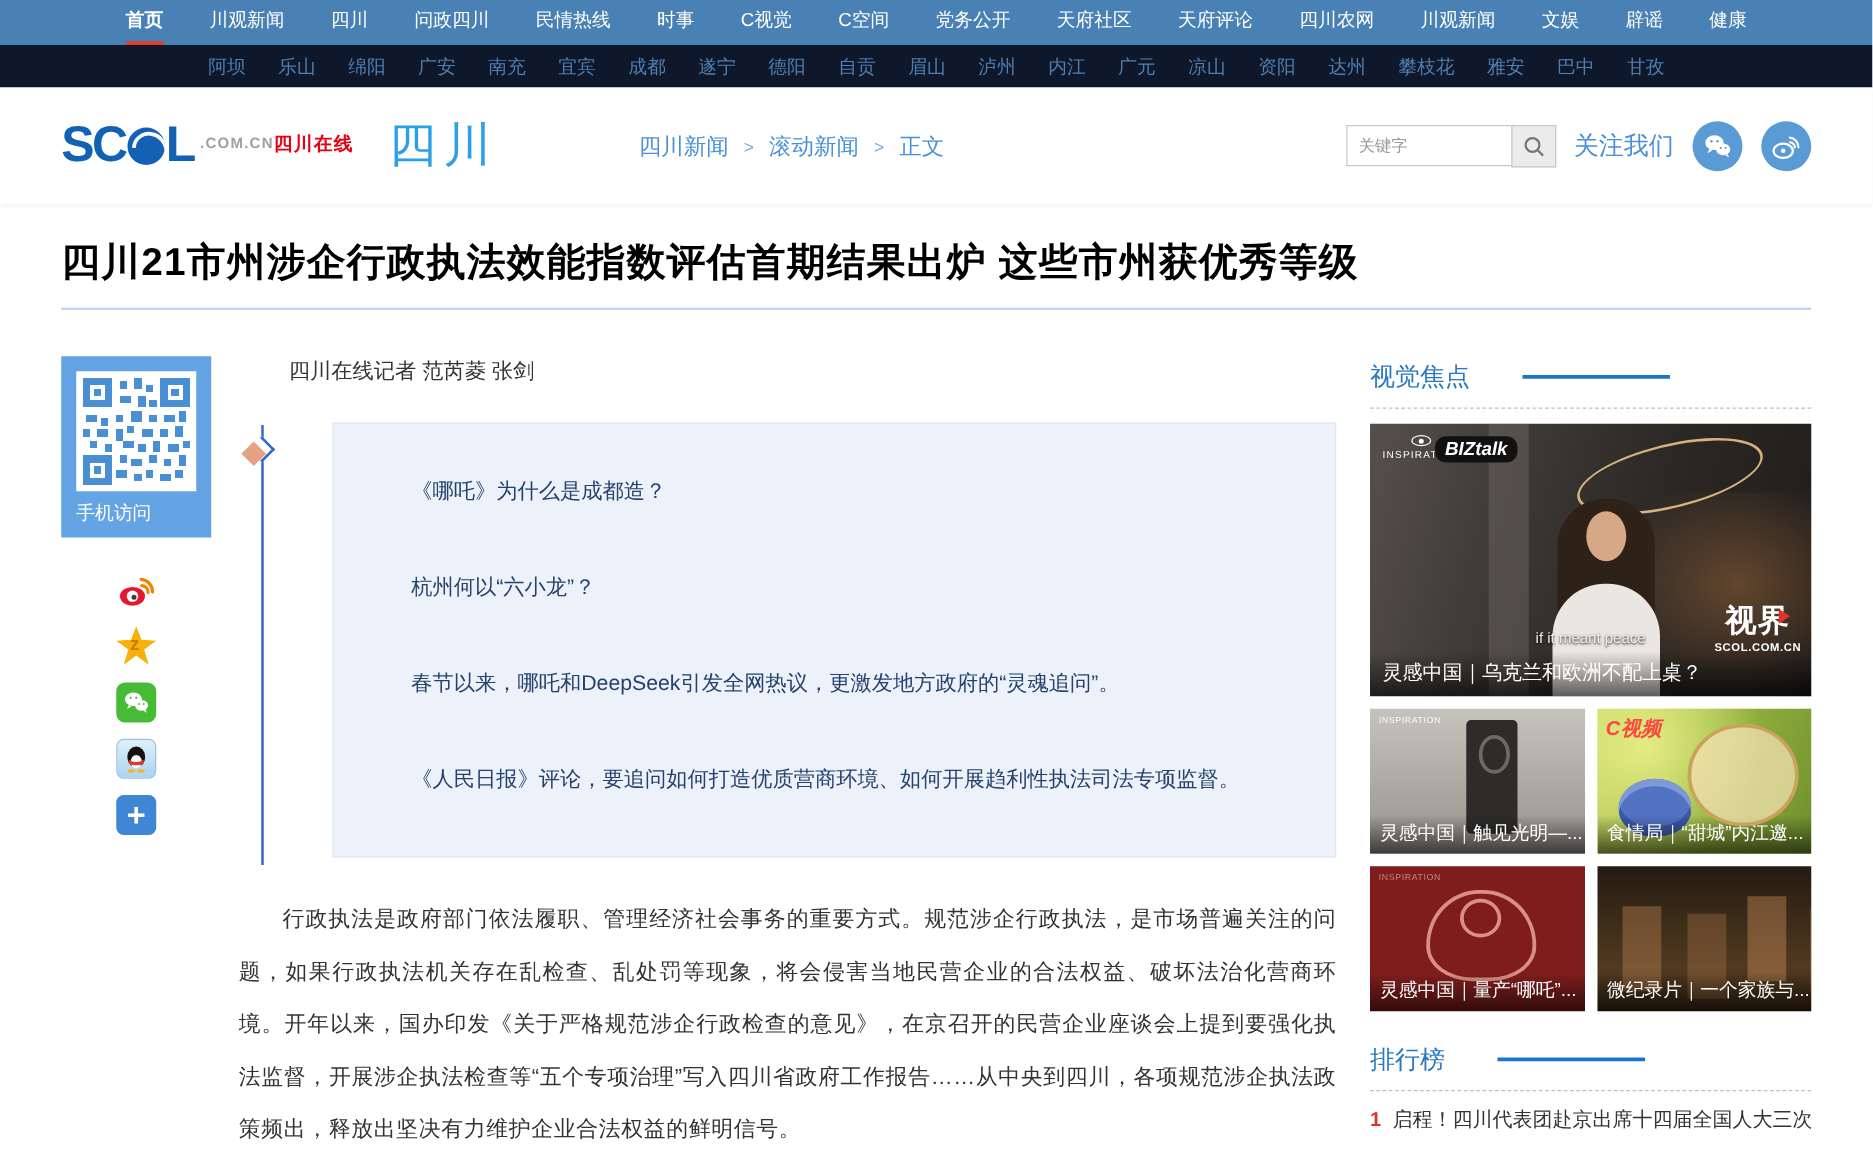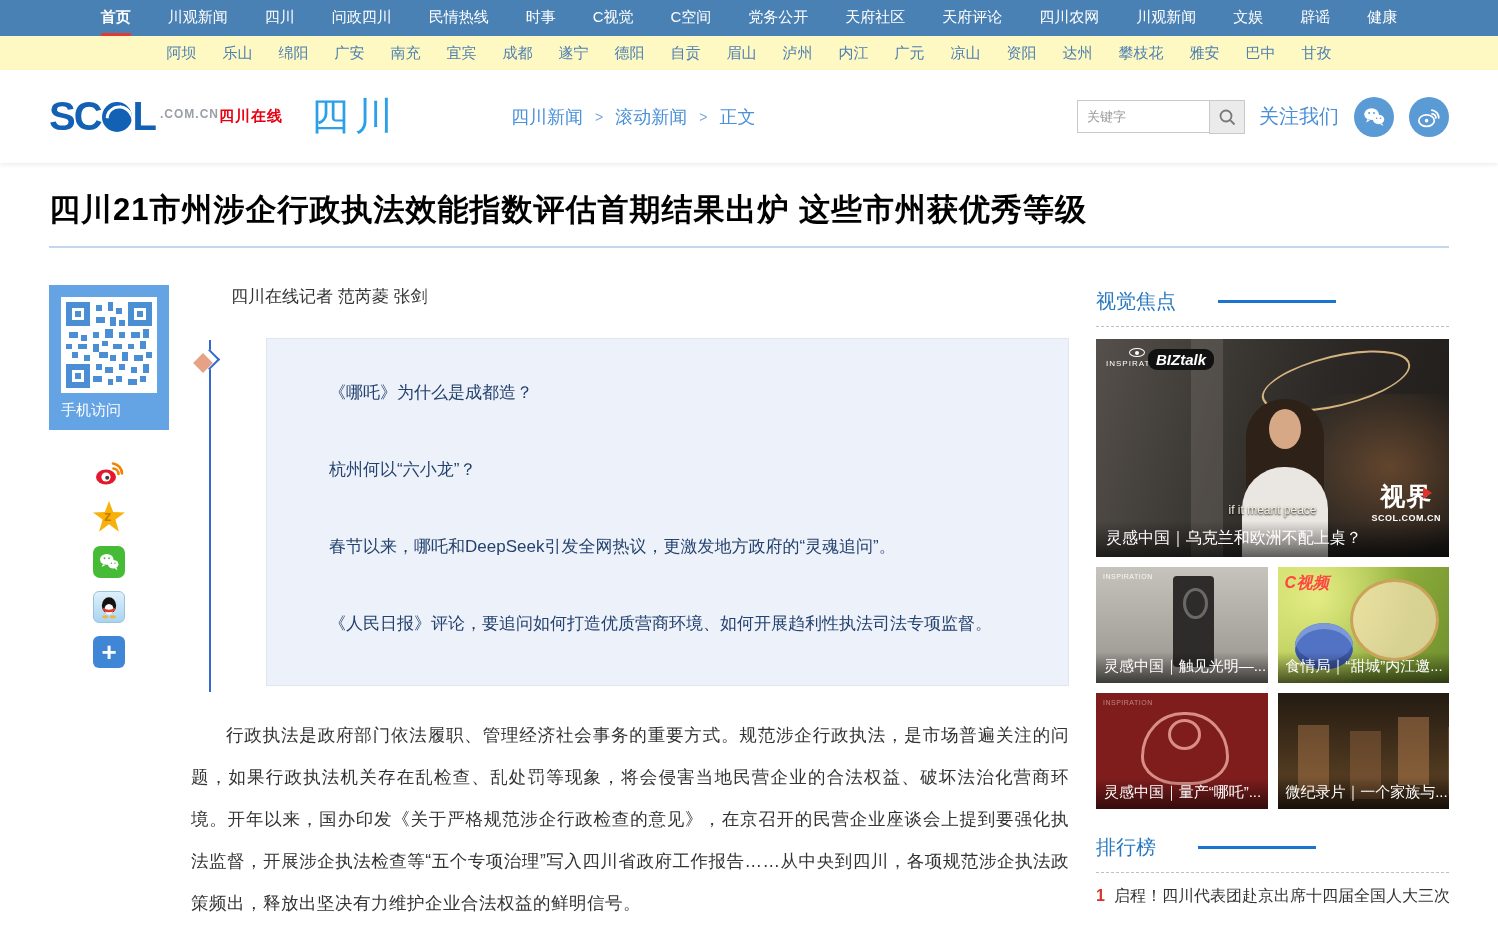--- a/index.html
+++ b/index.html
@@ -7,21 +7,21 @@
     font-family:"Liberation Sans","DejaVu Sans",sans-serif; }
   .shell { width:1400px; margin:0 auto; }
 
   
   .topnav { height:36px; background:#4a81b4; }
   .topnav .shell { display:flex; justify-content:center; align-items:stretch; gap:37px; }
   .topnav .tn-item { color:#fff; font-size:15px; line-height:33px; cursor:pointer; border-bottom:3px solid transparent; }
   .topnav .tn-item.active { font-weight:bold; border-bottom-color:#e03c31; }
 
   
-  .subnav { height:34px; background:#fef9c3; }
+  .subnav { height:34px; background:#0f172a; }
   .subnav .shell { display:flex; justify-content:center; align-items:center; gap:26px; height:100%; }
   .subnav .cn-item { color:#4e7fb1; font-size:15px; cursor:pointer; }
 
   
   .header { height:93px; background:#fff; box-shadow:0 2px 4px rgba(0,0,0,.07); position:relative; z-index:5; }
   .header .shell { display:flex; align-items:center; height:100%; }
   .logo { display:flex; align-items:center; cursor:pointer; }
   .logo-scol { font-size:40px; font-weight:bold; color:#1261b5; letter-spacing:-2px; display:flex; align-items:center; }
   .logo-globe { width:30px; height:30px; border-radius:50%; background:#1261b5; position:relative; margin:0 1px; overflow:hidden; flex:0 0 30px; }
   .logo-globe::before { content:""; position:absolute; left:4px; top:3px; width:22px; height:24px; border-radius:50%; border:3px solid #fff; border-left-color:transparent; border-bottom-color:transparent; transform:rotate(-40deg); }

